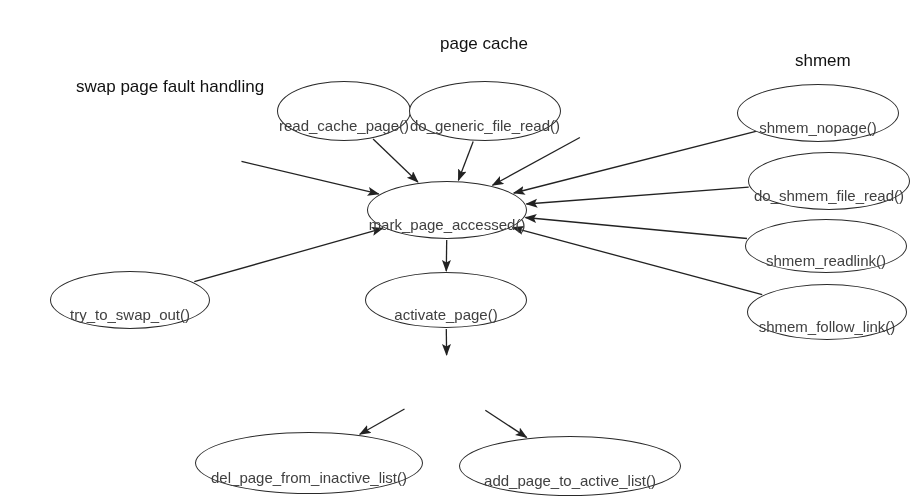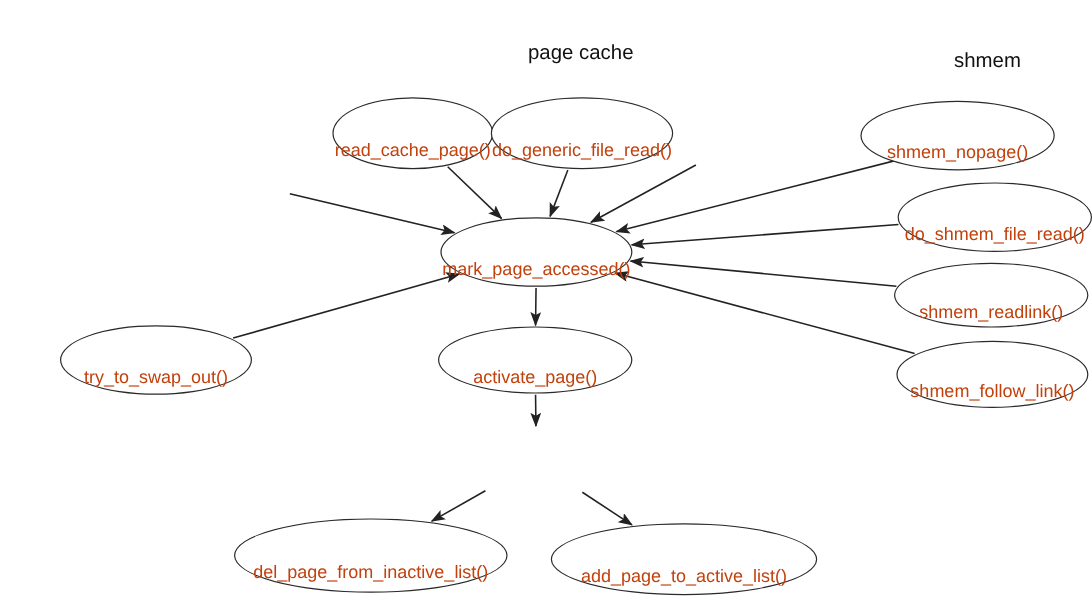--- a/index.html
+++ b/index.html
@@ -25,21 +25,21 @@
     box-sizing: border-box;
     border: 1.5px solid #2a2a2a;
     border-radius: 50%;
     background: #ffffff;
     display: flex;
     align-items: center;
     justify-content: center;
   }
   .node-label {
     font-size: 15px;
-    color: #c2410c;
+    color: #404040;
     white-space: nowrap;
     margin-top: 28px;
   }
   .caption {
     position: absolute;
     font-size: 17px;
     color: #111111;
     white-space: nowrap;
   }
 </style>
@@ -60,29 +60,30 @@
       <line x1="760.7" y1="130.1" x2="513.8" y2="193.0" marker-end="url(#arrowhead)"></line>
       <line x1="748.7" y1="187.1" x2="526.4" y2="204.0" marker-end="url(#arrowhead)"></line>
       <line x1="747.0" y1="238.5" x2="525.5" y2="217.5" marker-end="url(#arrowhead)"></line>
       <line x1="762.2" y1="294.6" x2="512.6" y2="227.6" marker-end="url(#arrowhead)"></line>
       <line x1="194.3" y1="281.7" x2="382.7" y2="228.3" marker-end="url(#arrowhead)"></line>
       <line x1="446.7" y1="240.0" x2="446.3" y2="271.0" marker-end="url(#arrowhead)"></line>
       <line x1="446.3" y1="329.0" x2="446.6" y2="355.0" marker-end="url(#arrowhead)"></line>
       <line x1="404.5" y1="409.0" x2="359.8" y2="434.3" marker-end="url(#arrowhead)"></line>
       <line x1="485.3" y1="410.2" x2="526.6" y2="437.4" marker-end="url(#arrowhead)"></line>
     </svg>
+<div class="caption" style="left: 76px; top: 77px;">swap page fault handling</div>
     <div class="caption" style="left: 440px; top: 34px;">page cache</div>
-    <div class="caption" style="left: 795px; top: 41px;">shmem</div>
+    <div class="caption" style="left: 795px; top: 51px;">shmem</div>
     <div class="node" style="left: 277px; top: 81px; width: 134px; height: 60px;">
       <span class="node-label">read_cache_page()</span>
     </div>
     <div class="node" style="left: 409px; top: 81px; width: 152px; height: 60px;">
       <span class="node-label">do_generic_file_read()</span>
     </div>
-    <div class="node" style="left: 717px; top: 84px; width: 162px; height: 58px;">
+    <div class="node" style="left: 737px; top: 84px; width: 162px; height: 58px;">
       <span class="node-label">shmem_nopage()</span>
     </div>
     <div class="node" style="left: 748px; top: 152px; width: 162px; height: 58px;">
       <span class="node-label">do_shmem_file_read()</span>
     </div>
     <div class="node" style="left: 745px; top: 219px; width: 162px; height: 54px;">
       <span class="node-label">shmem_readlink()</span>
     </div>
     <div class="node" style="left: 367px; top: 181px; width: 160px; height: 58px;">
       <span class="node-label">mark_page_accessed()</span>

